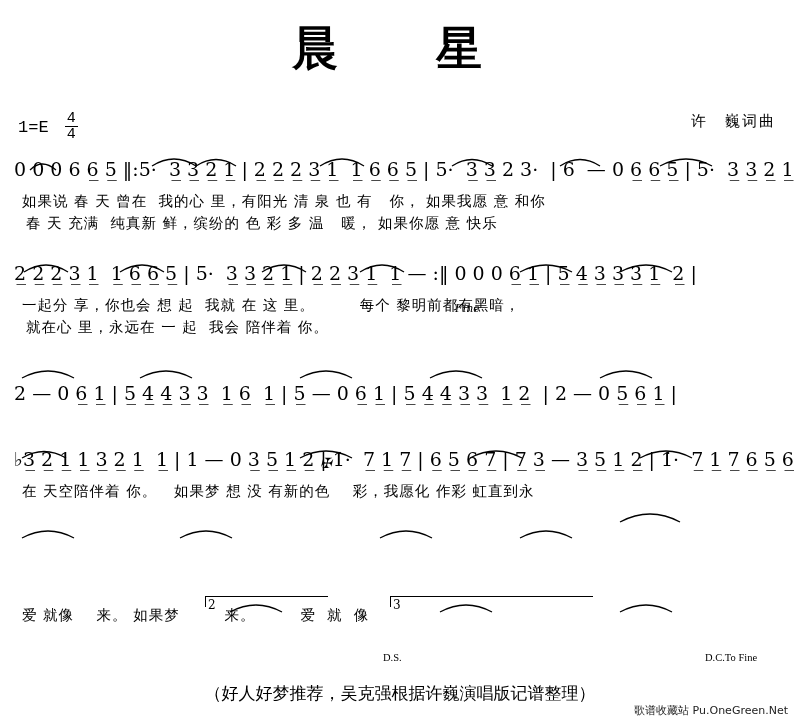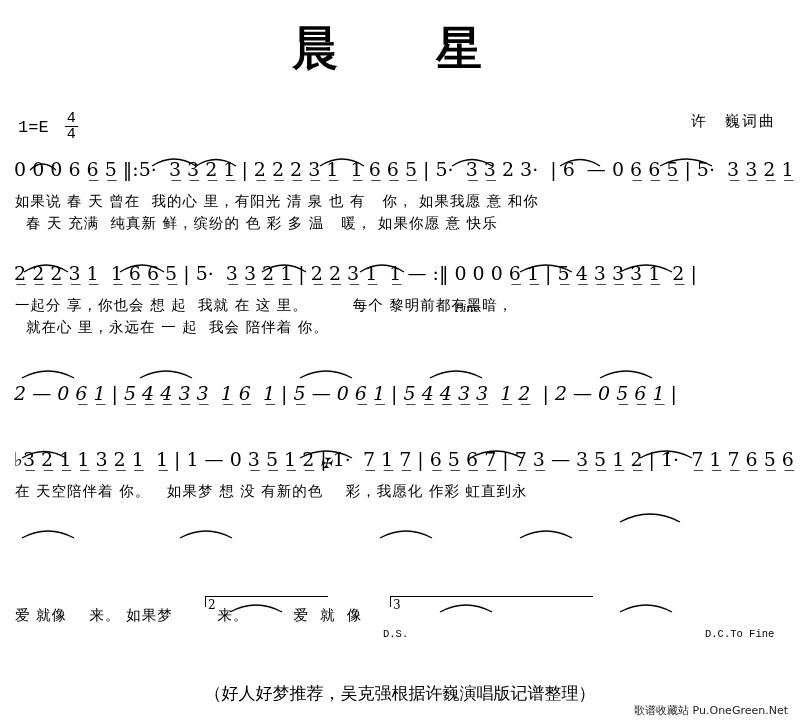--- a/index.html
+++ b/index.html
@@ -71,36 +71,37 @@
     letter-spacing: 0px;
     padding-left: 14px;
     box-sizing: border-box;
   }
   .lyric {
     position: relative;
     font-family: "DejaVu Sans", sans-serif;
     font-size: 14.5px;
     white-space: pre;
     letter-spacing: 1px;
-    padding-left: 15px;
+    padding-left: 22px;
     box-sizing: border-box;
     height: 22px;
   }
   .lyric.second { padding-left: 26px; }
   .smalltag {
     position: absolute;
     font-family: "DejaVu Serif", serif;
     font-size: 11px;
     font-style: italic;
     margin-top: 12px;
   }
   .tinytag {
     position: absolute;
-    font-family: Liberation Mono, monospace;
+    font-family: Liberation Serif, serif;
     font-size: 10.5px;
+    margin-top: 24px;
   }
   .footnote {
     position: absolute;
     left: 0; top: 682px;
     width: 800px;
     text-align: center;
     font-family: "DejaVu Sans", sans-serif;
     font-size: 17px;
   }
   .watermark {
@@ -144,21 +145,21 @@
     <div class="lyric second">春 天 充满  纯真新 鲜，缤纷的 色 彩 多 温   暖， 如果你愿 意 快乐</div>
   </div>
 
   <div class="system" style="top:262px;">
     <div class="notes">2̲ 2̲ 2̲ 3̲ 1̲  1̲ 6̲ 6̲ 5̲ | 5·  3̲ 3̲ 2̲ 1̲ | 2̲ 2̲ 3̲ 1̲  1̲ — :‖ 0 0 0 6̲ 1̲ | 5̲ 4̲ 3̲ 3̲ 3̲ 1̲  2̲ |</div>
     <div class="lyric">一起分 享，你也会 想 起  我就 在 这 里。        每个 黎明前都有黑暗，</div>
     <div class="lyric second">就在心 里，永远在 一 起  我会 陪伴着 你。</div>
   </div>
   <div class="smalltag" style="left:455px; top:290px;">Fine</div>
 
-  <div class="system" style="top:382px;font-style:italic;">
+  <div class="system" style="top:382px;">
     <div class="notes">2 — 0 6̲ 1̲ | 5̲ 4̲ 4̲ 3̲ 3̲  1̲ 6̲  1̲ | 5̲ — 0 6̲ 1̲ | 5̲ 4̲ 4̲ 3̲ 3̲  1̲ 2̲  | 2 — 0 5̲ 6̲ 1̲ |</div>
   </div>
 
   <div class="system" style="top:448px;">
     <div class="notes">♭3̲ 2̲ 1̲ 1̲ 3̲ 2̲ 1̲  1̲ | 1 — 0 3̲ 5̲ 1̲ 2̲ | 1̇·  7̲ 1̲ 7̲ | 6̲ 5̲ 6̲ 7̲ | 7̲ 3̲ — 3̲ 5̲ 1̲ 2̲ | 1̇·  7̲ 1̲ 7̲ 6̲ 5̲ 6̲ 7̲ |</div>
     <div class="lyric">在 天空陪伴着 你。   如果梦 想 没 有新的色    彩，我愿化 作彩 虹直到永</div>
   </div>
   <div class="smalltag" style="left:320px; top:443px; font-size:14px;">✠</div>
 
 

